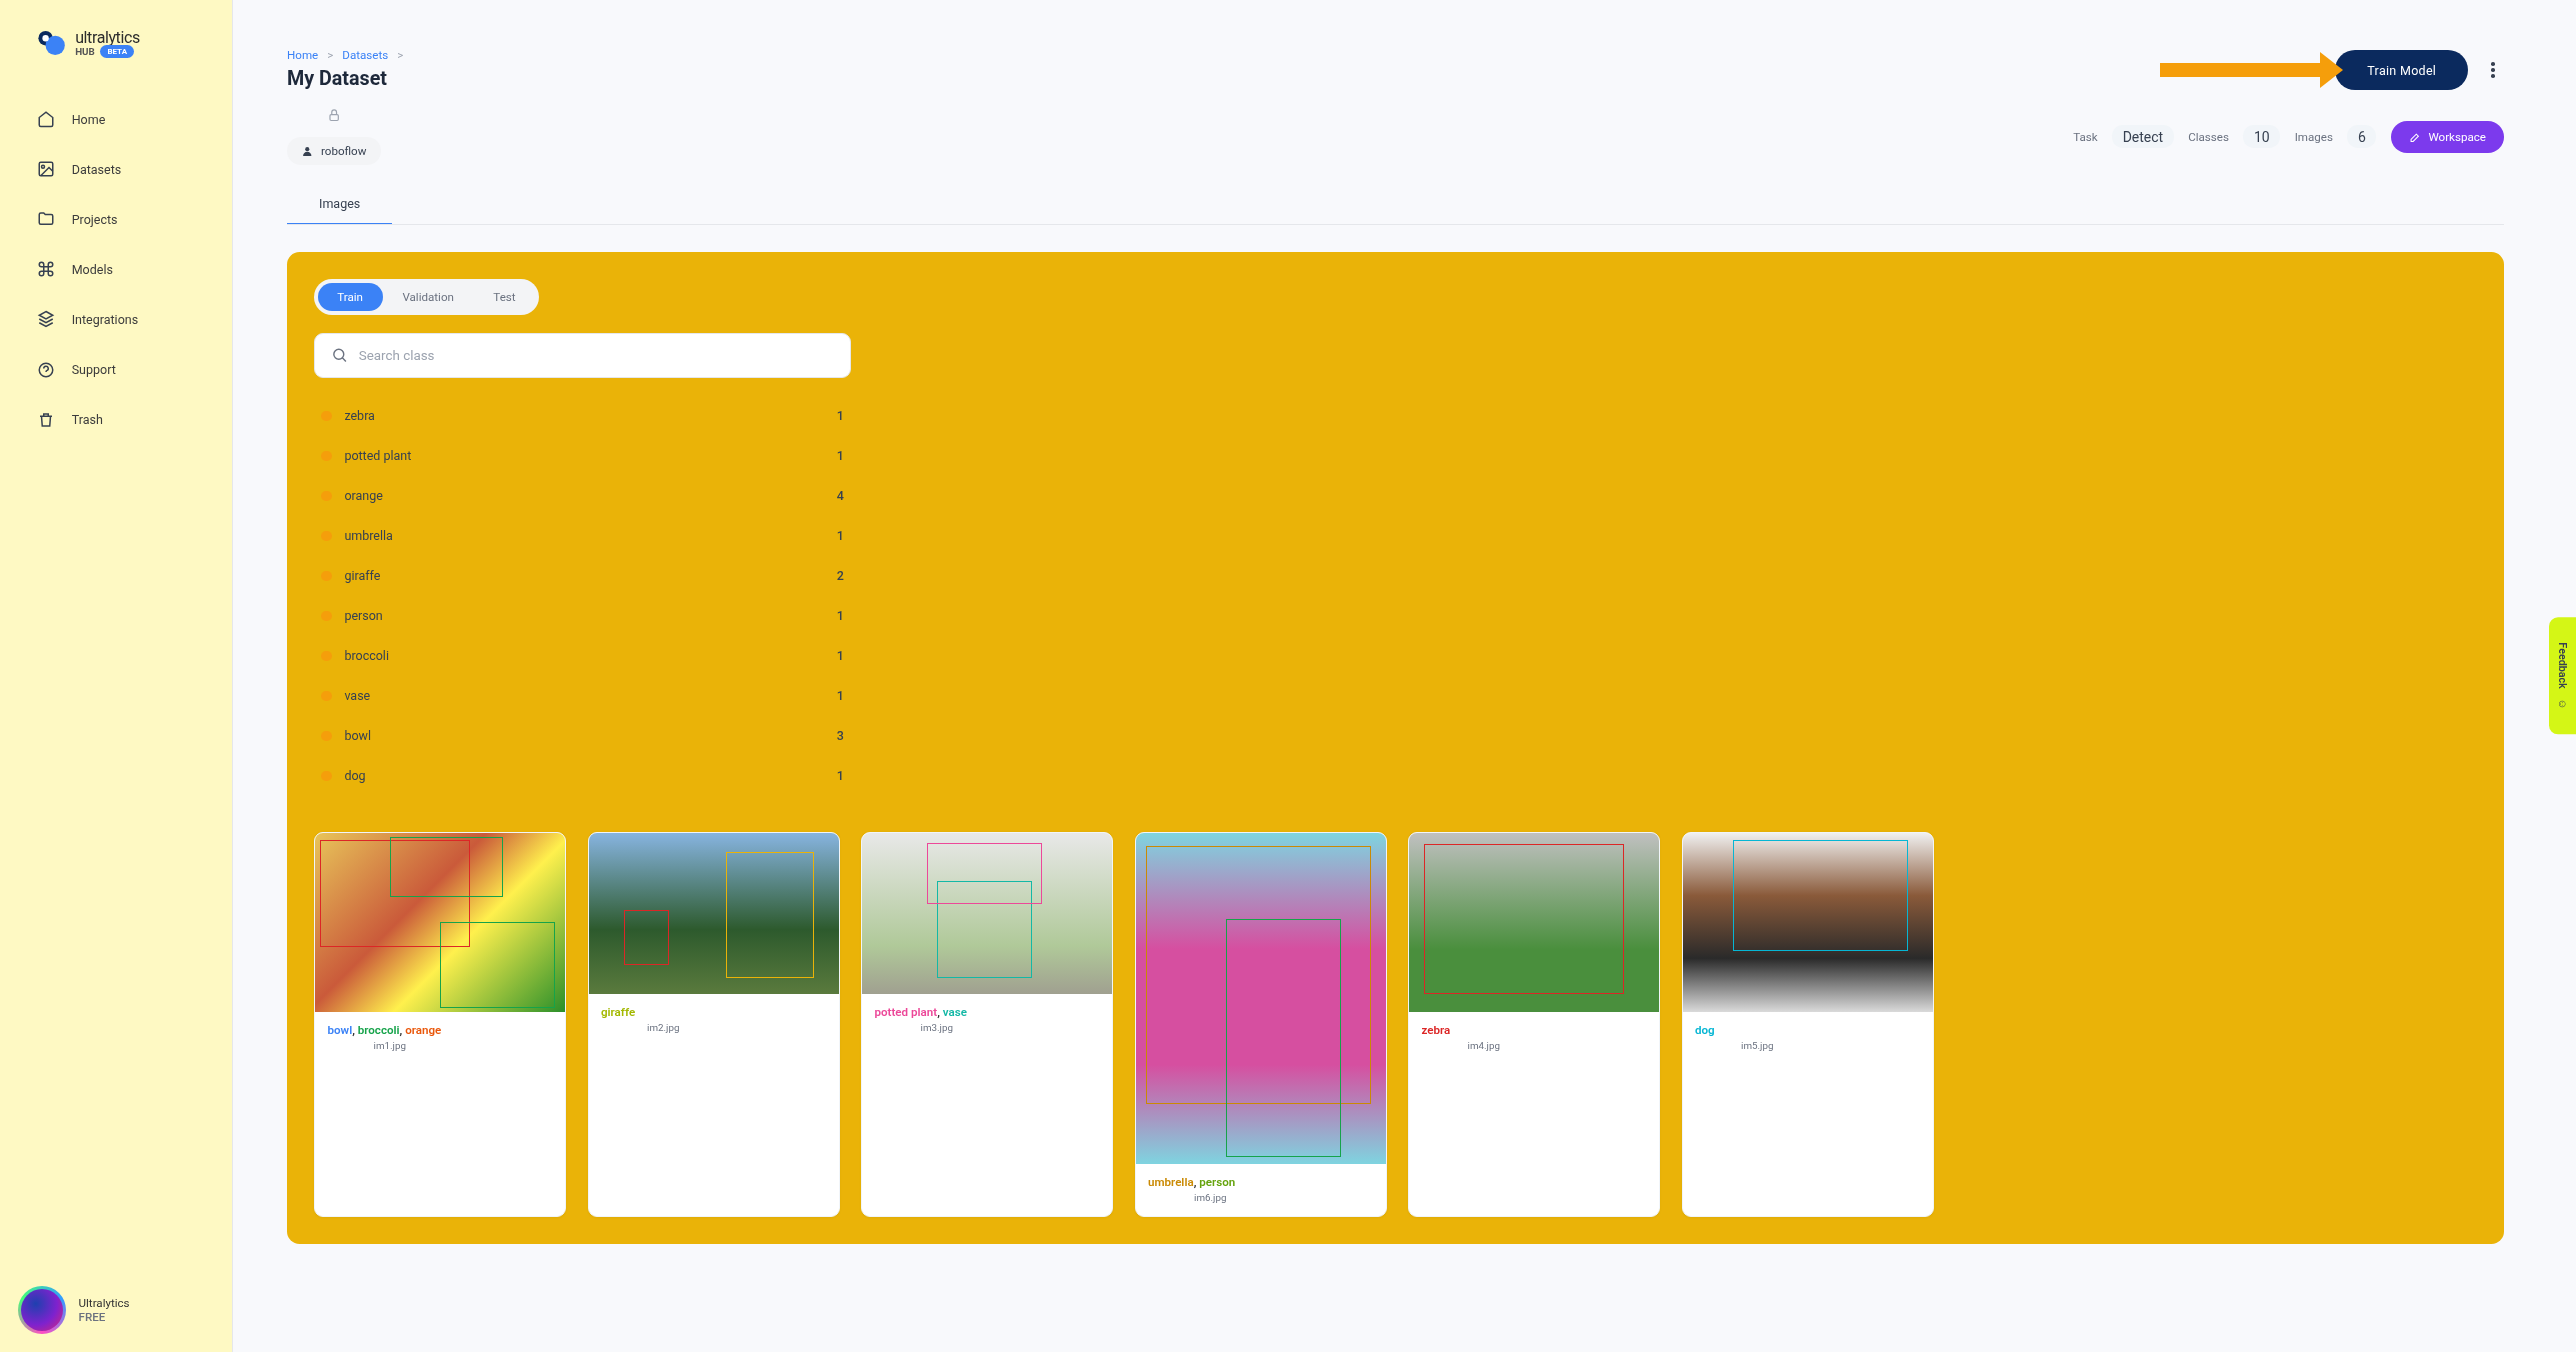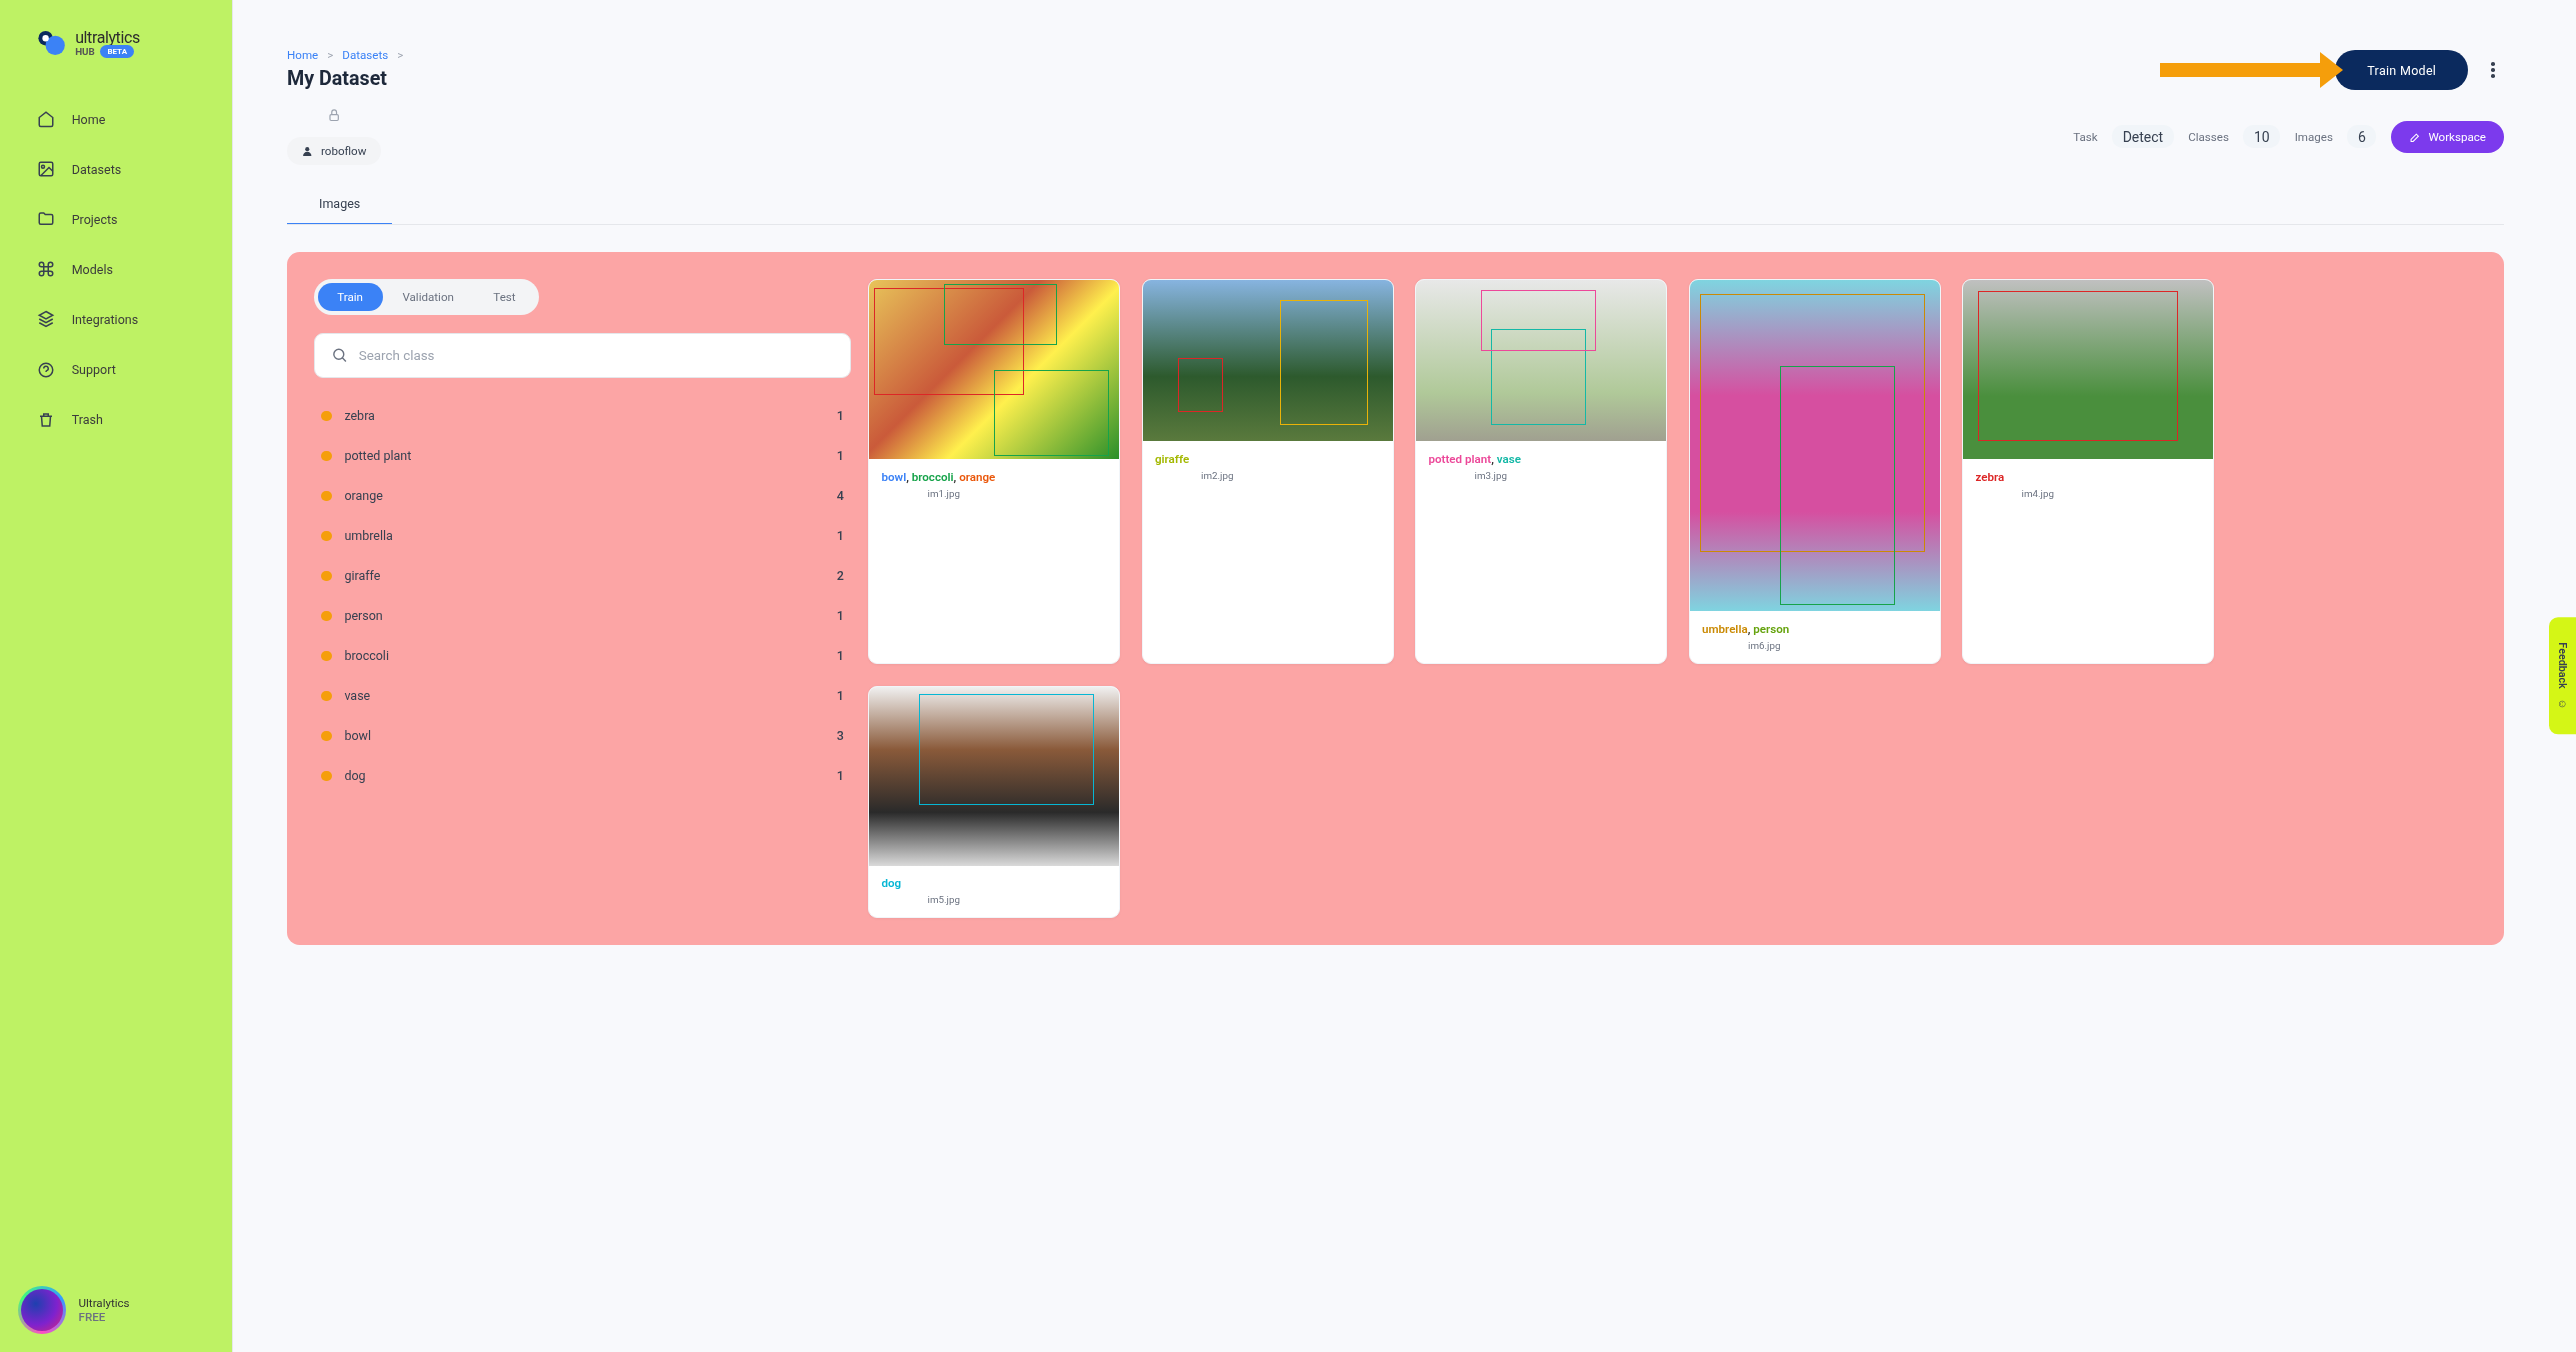--- a/index.html
+++ b/index.html
@@ -1,20 +1,20 @@
 <!DOCTYPE html>
 <html style="font-size:14.3px"><head>
 <meta charset="utf-8">
 <style>
 * { margin: 0; padding: 0; box-sizing: border-box; font-family: -apple-system, BlinkMacSystemFont, 'Segoe UI', Roboto, sans-serif; }
 body { background: #f8f9fc; color: #333; overflow: hidden; }
 .app { display: flex; height: 100vh; }
 
 
-.sidebar { width: 233px; background: #bef264; border-right: 0.9px solid #e5e7eb; display: flex; flex-direction: column; padding: 27px 0 18px 0; }
+.sidebar { width: 233px; background: #fef9c3; border-right: 0.9px solid #e5e7eb; display: flex; flex-direction: column; padding: 27px 0 18px 0; }
 .logo-area { padding: 0 36px 36px 36px; display: flex; align-items: center; gap: 7.2px; }
 .logo-mark { width: 32px; height: 32px; }
 .logo-text { display: flex; flex-direction: column; }
 .logo-title { font-size: 16px; font-weight: 400; color: #2d2d2d; letter-spacing: -0.4px; }
 .logo-sub { display: flex; align-items: center; gap: 5.4px; font-size: 9.8px; font-weight: 700; color: #555; margin-top: -1.8px; }
 .beta-pill { background: #3b82f6; color: #fff; font-size: 8px; font-weight: 700; padding: 1.8px 7.2px; border-radius: 7.2px; }
 .nav { display: flex; flex-direction: column; padding: 0 18px; gap: 1.8px; }
 .nav-item { display: flex; align-items: center; gap: 16px; padding: 14.3px 18px; border-radius: 7.2px; cursor: pointer; color: #3c3c3c; font-size: 12.5px; }
 .nav-icon { width: 19.7px; height: 19.7px; display: flex; align-items: center; justify-content: center; }
 .sidebar-footer { margin-top: auto; display: flex; align-items: center; gap: 12.5px; padding: 0 18px; }
@@ -42,21 +42,21 @@
 .lock-icon { color: #9ca3af; }
 .owner-pill { display: flex; align-items: center; gap: 7.2px; background: #f3f4f6; padding: 7.2px 14.3px; border-radius: 16px; font-size: 11.6px; color: #374151; }
 .stats-row { display: flex; align-items: center; gap: 14.3px; font-size: 11.6px; }
 .stat-label { color: #6b7280; }
 .stat-pill { background: #f1f5f9; padding: 3.6px 10.7px; border-radius: 10.7px; font-size: 14px; color: #374151; }
 .workspace-btn { background: #7c3aed; color: #fff; border: none; padding: 9px 18px; border-radius: 16px; font-size: 11.6px; cursor: pointer; display: flex; align-items: flex-end; gap: 7.2px; }
 
 .tabs { border-bottom: 0.9px solid #e5e7eb; margin-bottom: 0; }
 .tab { display: inline-block; padding: 12.5px 32px; font-size: 12.5px; color: #374151; border-bottom: 1.8px solid #3b82f6; cursor: pointer; }
 
-.content-card { background: #fca5a5; border-radius: 12.5px; padding: 27px; display: flex; gap: 17px; margin-top: 27px; }
+.content-card { background: #eab308; border-radius: 12.5px; padding: 27px; display: flex; gap: 36px; margin-top: 27px; flex-direction: column; }
 
 
 .left-panel { width: 537px; flex-shrink: 0; }
 .split-tabs { display: inline-flex; background: #f3f4f6; border-radius: 18px; padding: 3.6px; margin-bottom: 18px; }
 .split-tab { padding: 7.2px 19.7px; font-size: 11.6px; border-radius: 14.3px; cursor: pointer; color: #6b7280; }
 .split-tab.active { background: #3b82f6; color: #fff; }
 .search-box { display: flex; align-items: center; gap: 10.7px; background: #fff; border: 0.9px solid #e5e7eb; border-radius: 9px; padding: 12.5px 16px; margin-bottom: 18px; }
 .search-box input { border: none; outline: none; font-size: 13.4px; width: 100%; color: #374151; }
 .search-box input::placeholder { color: #9ca3af; }
 .class-list { display: flex; flex-direction: column; }

